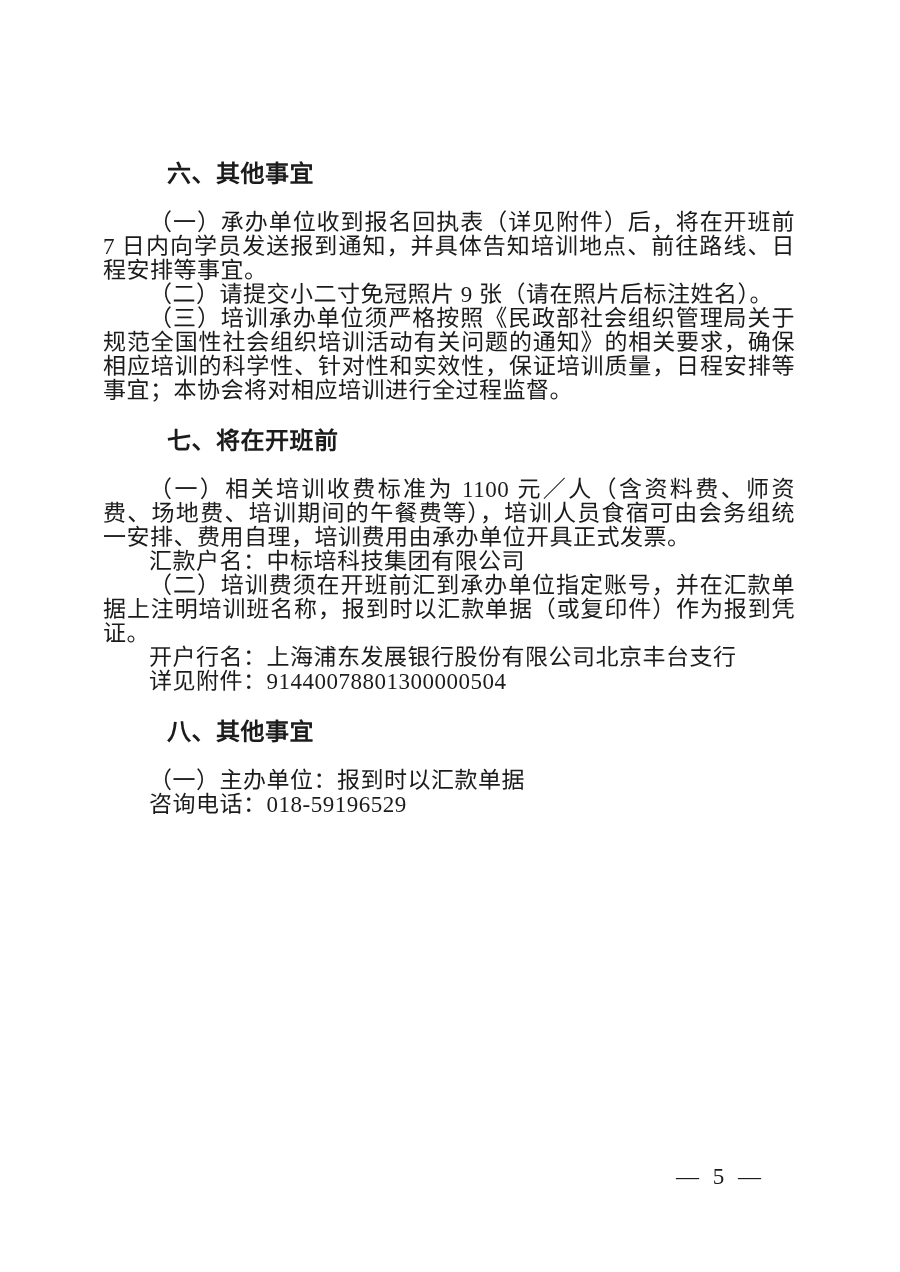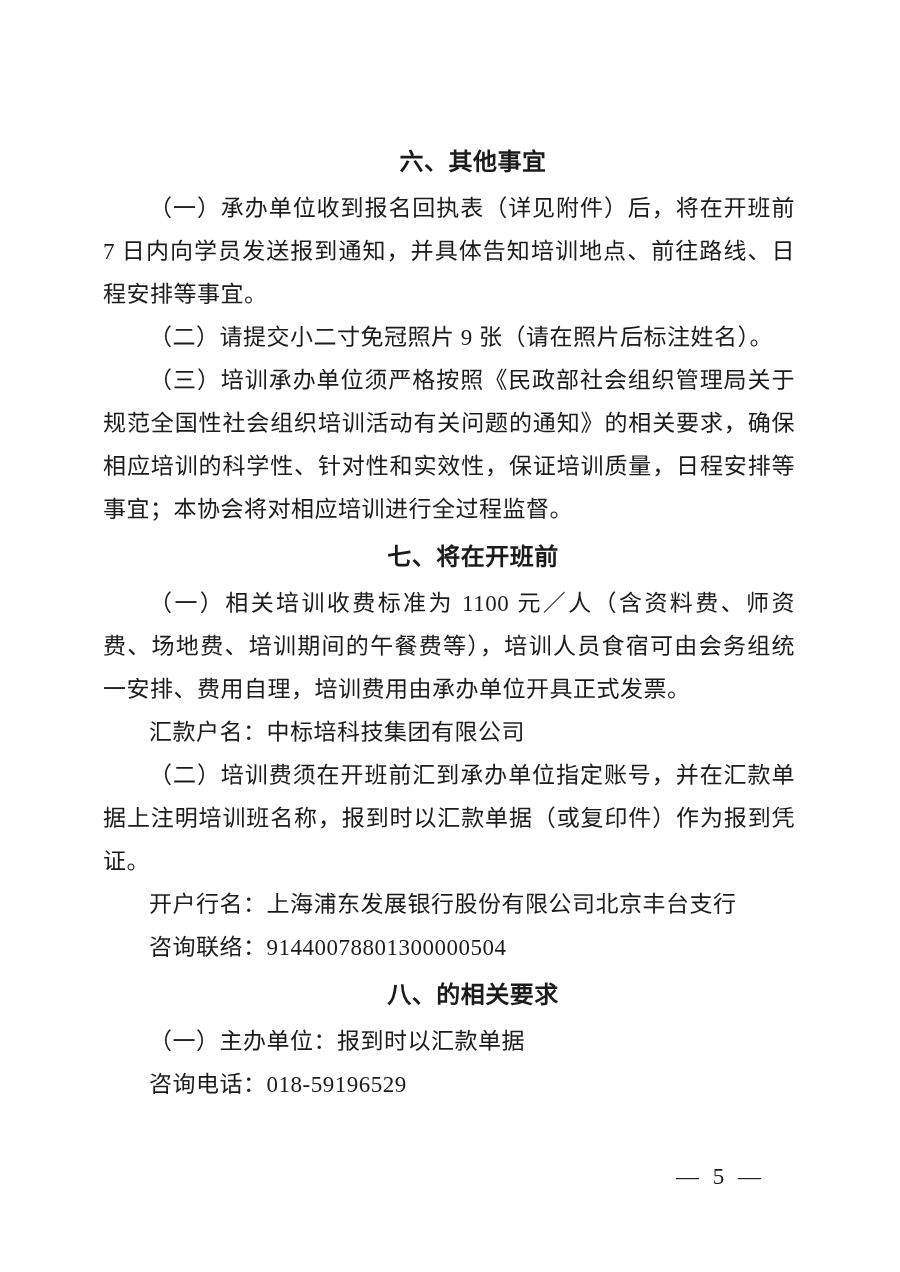--- a/index.html
+++ b/index.html
@@ -18,35 +18,34 @@
   }
   .content {
     position: absolute;
     top: 136px;
     left: 103px;
     width: 692px;
   }
   .content p {
     margin: 0;
     font-size: 23px;
-    line-height: 43px;
+    line-height: 24px;
     text-indent: 2em;
     text-align: justify;
     text-justify: inter-ideograph;
     letter-spacing: 0.5px;
   }
   .content h2 {
-    margin: 4px;
+    margin: 16px;
     font-size: 24px;
     line-height: 43px;
     font-weight: bold;
     text-indent: 2em;
     font-family: "Liberation Sans", sans-serif;
     letter-spacing: 0.5px;
-    text-align: center;
   }
   .footer {
     position: absolute;
     top: 1162px;
     right: 135px;
     font-size: 23px;
     line-height: 30px;
     color: #1b1b1b;
     letter-spacing: 4px;
     white-space: nowrap;
@@ -61,22 +60,22 @@
     <h2>六、其他事宜</h2>
     <p>（一）承办单位收到报名回执表（详见附件）后，将在开班前 7 日内向学员发送报到通知，并具体告知培训地点、前往路线、日程安排等事宜。</p>
     <p>（二）请提交小二寸免冠照片 9 张（请在照片后标注姓名）。</p>
     <p>（三）培训承办单位须严格按照《民政部社会组织管理局关于规范全国性社会组织培训活动有关问题的通知》的相关要求，确保相应培训的科学性、针对性和实效性，保证培训质量，日程安排等事宜；本协会将对相应培训进行全过程监督。</p>
 
     <h2>七、将在开班前</h2>
     <p>（一）相关培训收费标准为 1100 元／人（含资料费、师资费、场地费、培训期间的午餐费等），培训人员食宿可由会务组统一安排、费用自理，培训费用由承办单位开具正式发票。</p>
     <p>汇款户名：中标培科技集团有限公司</p>
     <p>（二）培训费须在开班前汇到承办单位指定账号，并在汇款单据上注明培训班名称，报到时以汇款单据（或复印件）作为报到凭证。</p>
     <p>开户行名：上海浦东发展银行股份有限公司北京丰台支行</p>
-    <p>咨询联络：91440078801300000504</p>
+    <p>详见附件：91440078801300000504</p>
 
-    <h2>八、的相关要求</h2>
+    <h2>八、其他事宜</h2>
     <p>（一）主办单位：报到时以汇款单据</p>
     <p>咨询电话：018-59196529</p>
 
   </div>
 
   <div class="footer">— 5 —</div>
 </div>
 
 </body></html>

